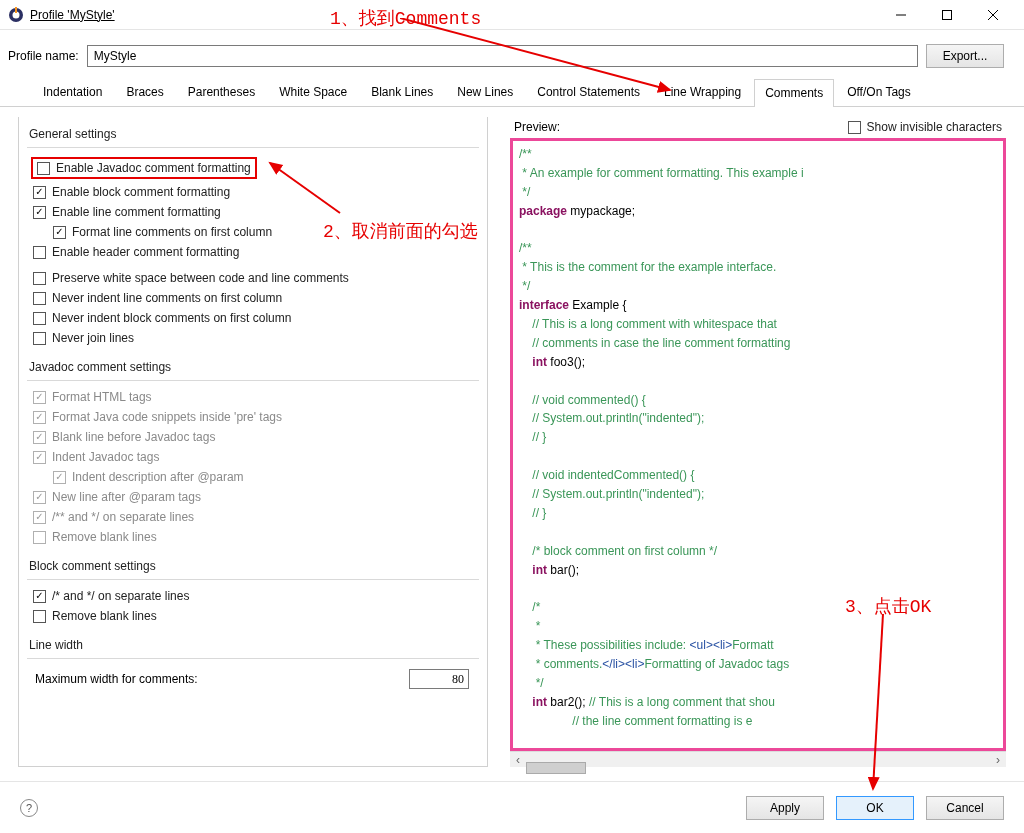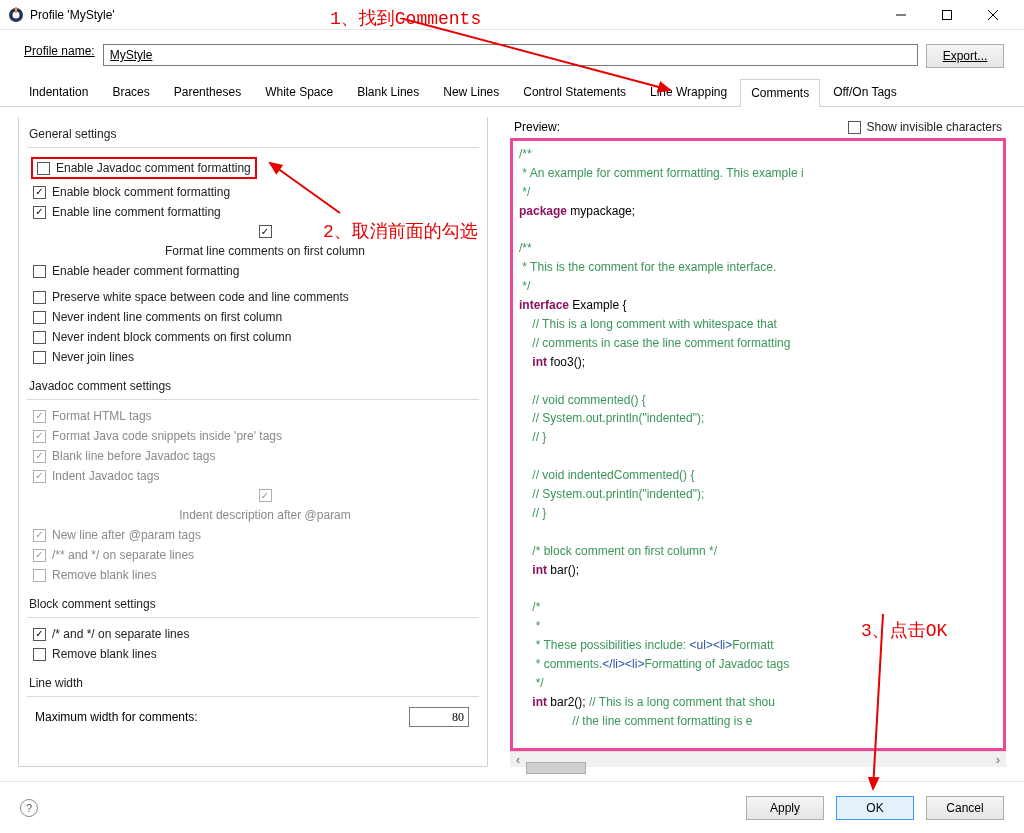--- a/index.html
+++ b/index.html
@@ -1,36 +1,36 @@
 <!DOCTYPE html>
 <html><head>
 <meta charset="utf-8">
 <style>
 * { box-sizing: border-box; font-family: "Segoe UI", Tahoma, sans-serif; font-size: 12px; }
 body { margin: 0; background: #fff; width: 1024px; height: 833px; overflow: hidden; position: relative; }
-.titlebar { height: 30px; display: flex; align-items: center; padding: 0 8px; border-bottom: 1px solid #e5e5e5; }
+.titlebar { height: 30px; display: flex; align-items: center; padding: 0 8px; border-bottom: 1px solid #e5e5e5; text-decoration: underline; }
 .titlebar .icon { width: 16px; height: 16px; margin-right: 6px; display: inline-flex; align-items: center; justify-content: center; }
 .titlebar .title { flex: 1; }
 .winbtns { display: flex; }
 .winbtn { width: 46px; height: 28px; display: flex; align-items: center; justify-content: center; color: #333; }
-.row-profile { display: flex; align-items: flex-start; padding: 14px 20px 10px 24px; gap: 8px; text-decoration: underline; }
+.row-profile { display: flex; align-items: center; padding: 14px 20px 10px 8px; gap: 8px; }
 .row-profile label { white-space: nowrap; }
 .row-profile input { flex: 1; height: 22px; border: 1px solid #7a7a7a; padding: 0 6px; background: #fff; }
 .btn { min-width: 78px; height: 24px; border: 1px solid #adadad; background: linear-gradient(#f5f5f5,#e5e5e5); cursor: pointer; text-align: center; line-height: 22px; padding: 0 10px; }
-.tabs { display: flex; padding: 0 18px; border-bottom: 1px solid #d0d0d0; text-align: right; }
+.tabs { display: flex; padding: 0 32px; border-bottom: 1px solid #d0d0d0; text-align: right; }
 .tab { padding: 6px 10px 7px; cursor: pointer; border: 1px solid transparent; border-bottom: none; margin-right: 2px; }
 .tab.active { border-color: #d0d0d0; background: #fff; position: relative; top: 1px; }
 .content { display: flex; padding: 10px 18px 0 18px; height: 660px; gap: 22px; }
 .left { width: 470px; border: 1px solid #d0d0d0; border-top: none; position: relative; overflow-y: auto; padding-bottom: 10px;}
 .right { flex: 1; display: flex; flex-direction: column; border-top: 1px solid transparent;}
 .fieldset { margin: 6px 8px 8px 8px; }
 .fieldset .legend { color: #222; padding: 4px 0 4px 2px; }
 .fieldset hr { border: none; border-top: 1px solid #d9d9d9; margin: 2px 0 6px 0; }
 .opt { display: flex; align-items: center; padding: 3px 2px 3px 6px; gap: 6px; color: #222; }
-.opt.indent1 { padding-left: 26px; flex-direction: column; }
+.opt.indent1 { padding-left: 26px; }
 .opt.disabled { color: #8a8a8a; }
 .cb { width: 13px; height: 13px; border: 1px solid #555; display: inline-flex; align-items: center; justify-content: center; font-size: 10px; line-height: 1; background: #fff; flex-shrink: 0;}
 .cb.checked::after { content: "✓"; color: #000; }
 .cb.disabled { border-color: #b0b0b0; }
 .cb.disabled.checked::after { color: #9a9a9a; }
 .highlight-red-border { border: 2px solid #e60000; padding: 2px 4px; display: inline-flex; align-items: center; gap: 6px; }
 .linewidth-row { display: flex; justify-content: space-between; align-items: center; padding: 4px 10px 0 8px; }
 .linewidth-row input { width: 60px; text-align: right; height: 20px; border: 1px solid #7a7a7a; padding: 0 4px; font-family: Liberation Serif, serif; }
 .preview-head { display: flex; align-items: center; justify-content: space-between; padding: 2px 4px 4px 4px; }
 .preview-head .opt { padding: 0; }
@@ -89,21 +89,21 @@
 </svg>
 <div class="anno" style="left:323px; top:219px;">2、取消前面的勾选</div>
 <svg class="arrow" style="left:265px; top:158px;" width="80" height="60">
   <defs>
       <marker id="ah2" markerWidth="8" markerHeight="8" refX="6" refY="3" orient="auto">
         <path d="M0,0 L7,3 L0,6 Z" fill="#e60000"></path>
       </marker>
     </defs>
   <line x1="75" y1="55" x2="5" y2="5" stroke="#e60000" stroke-width="2" marker-end="url(#ah2)"></line>
 </svg>
-<div class="anno" style="left:845px; top:618px;margin-left:16px;">3、点击OK</div>
+<div class="anno" style="left:845px; top:594px;">3、点击OK</div>
 <svg class="arrow" style="left:868px; top:614px;" width="30" height="180">
   <defs>
       <marker id="ah3" markerWidth="8" markerHeight="8" refX="6" refY="3" orient="auto">
         <path d="M0,0 L7,3 L0,6 Z" fill="#e60000"></path>
       </marker>
     </defs>
   <line x1="15" y1="0" x2="5" y2="175" stroke="#e60000" stroke-width="2" marker-end="url(#ah3)"></line>
 </svg>
 
 <div class="row-profile">

